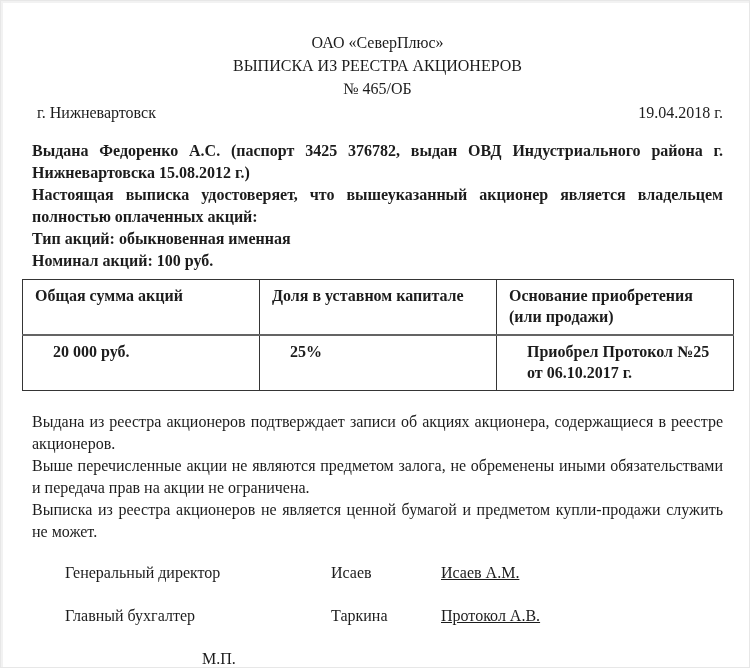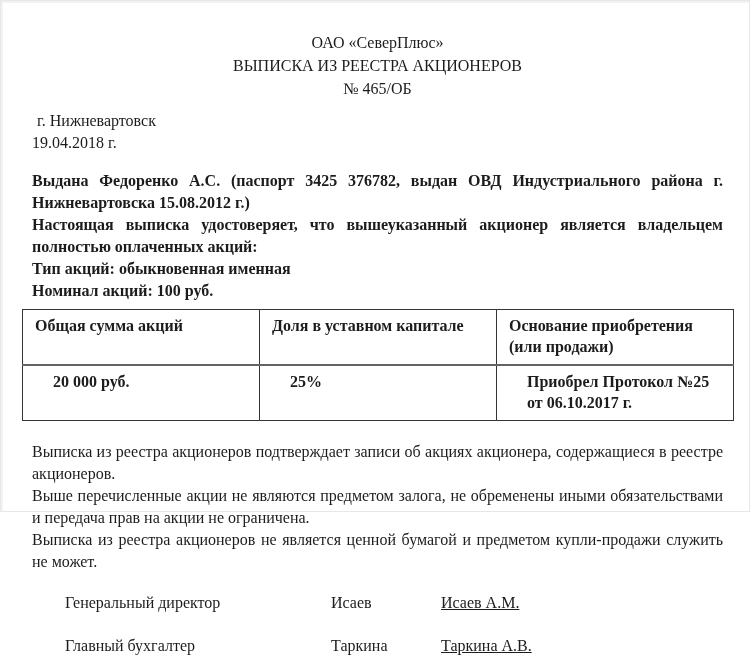--- a/index.html
+++ b/index.html
@@ -4,38 +4,37 @@
 <style>
   * { margin: 0; padding: 0; box-sizing: border-box; }
   html, body { background: #ffffff; }
   body {
     width: 750px; height: 668px;
     font-family: "Liberation Serif", "DejaVu Serif", serif;
     color: #1c1c1c;
     overflow: hidden;
   }
   .page {
-    width: 750px; height: 512px;
+    width: 750px; height: 668px;
     background: #ffffff;
     border: 1px solid #e7e7e7;
     box-shadow: inset 2px 2px 0 #f2f2f2;
     padding: 30px 26px 10px 31px;
   }
   .doc-header {
     text-align: center;
     font-size: 16px;
     line-height: 23px;
   }
   .place-date-row {
     display: flex;
     justify-content: space-between;
     font-size: 16px;
     line-height: 22px;
-    margin-top: 10px;
-    flex-direction: column;
+    margin-top: 2px;
   }
   .place-date-row .city { padding-left: 5px; }
   .body-text { margin-top: 16px; font-weight: bold; }
   .body-text p, .notes p {
     font-size: 16px;
     line-height: 22px;
     text-align: justify;
   }
   table.shares {
     width: 712px;
@@ -115,32 +114,32 @@
     <tbody>
       <tr>
         <td>20 000 руб.</td>
         <td>25%</td>
         <td>Приобрел Протокол №25 от 06.10.2017 г.</td>
       </tr>
     </tbody>
   </table>
 
   <div class="notes">
-    <p>Выписка из реестра акционеров подтверждает записи об акциях акционера, содержащиеся в реестре акционеров.</p>
+    <p>Выдана из реестра акционеров подтверждает записи об акциях акционера, содержащиеся в реестре акционеров.</p>
     <p>Выше перечисленные акции не являются предметом залога, не обременены иными обязательствами и передача прав на акции не ограничена.</p>
     <p>Выписка из реестра акционеров не является ценной бумагой и предметом купли-продажи служить не может.</p>
   </div>
 
   <div class="signatures">
     <div class="sig-row">
       <span class="sig-position">Генеральный директор</span>
       <span class="sig-script">Исаев</span>
       <span class="sig-name">Исаев А.М.</span>
     </div>
     <div class="sig-row">
       <span class="sig-position">Главный бухгалтер</span>
       <span class="sig-script">Таркина</span>
-      <span class="sig-name">Таркина А.В.</span>
+      <span class="sig-name">Протокол А.В.</span>
     </div>
     <div class="stamp">М.П.</div>
   </div>
 
 </div>
 
 </body></html>

